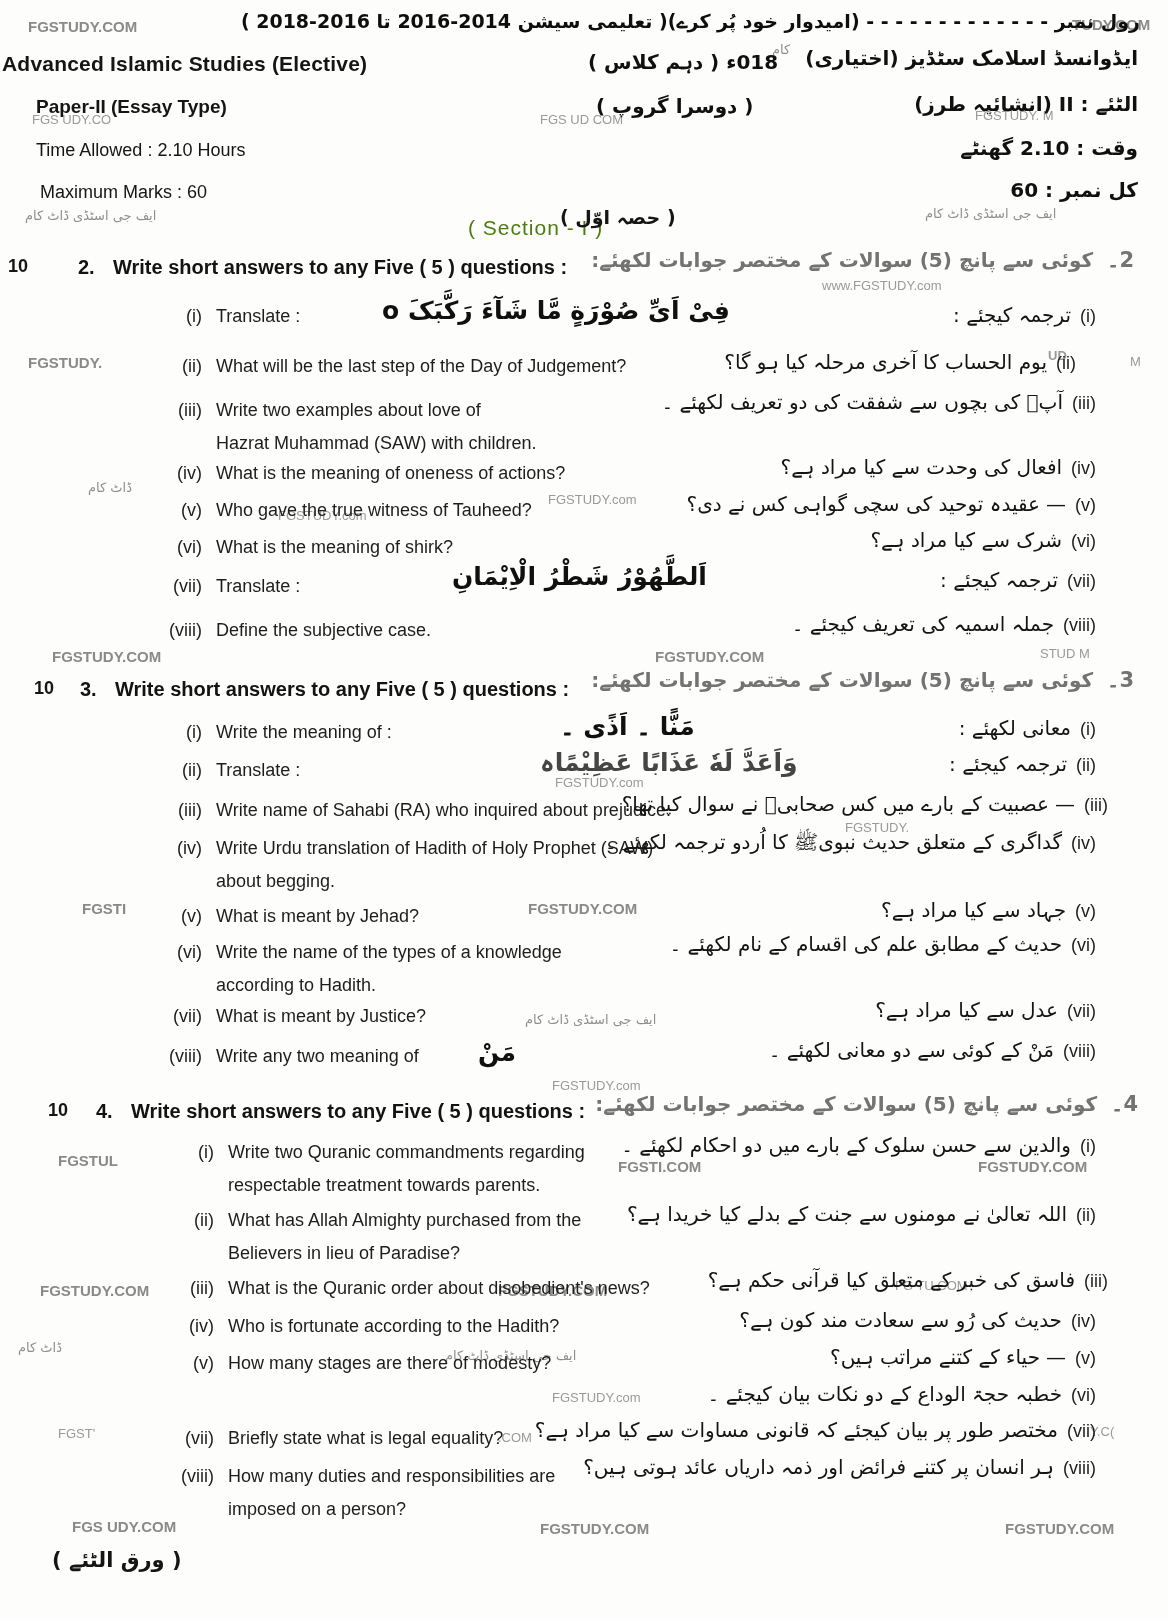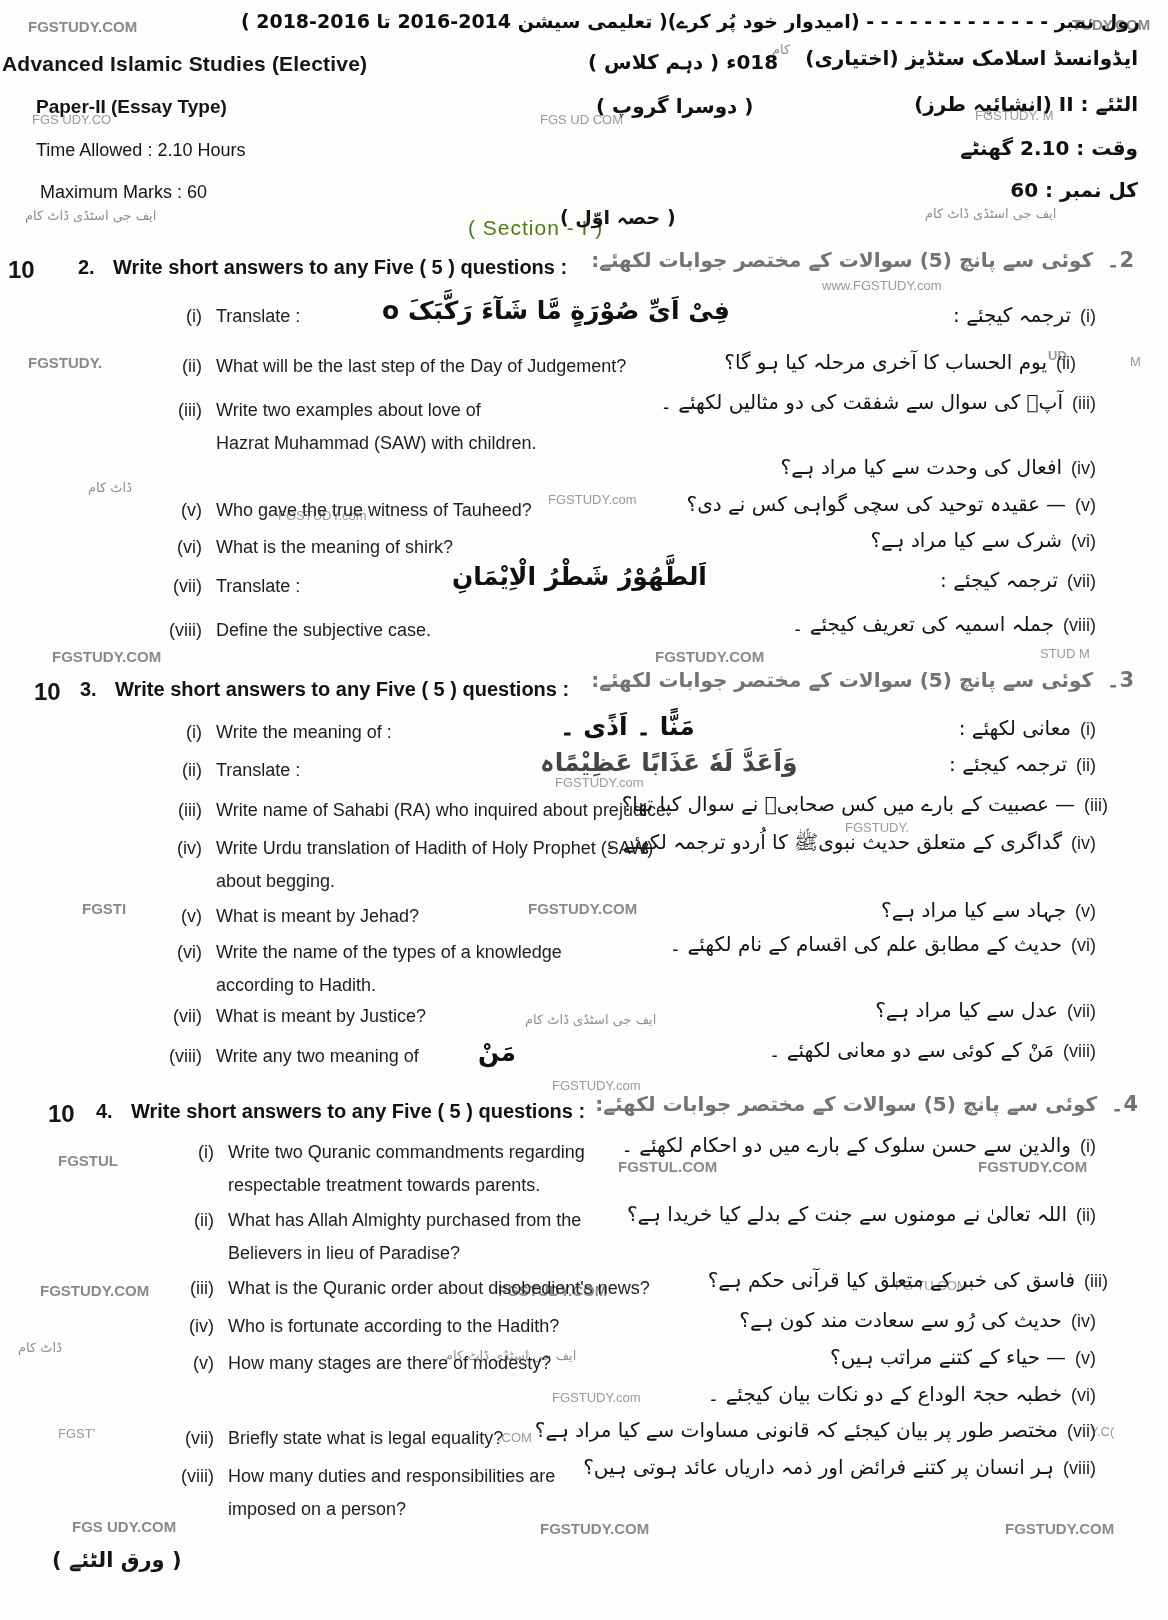--- a/index.html
+++ b/index.html
@@ -7,21 +7,21 @@
         font-family:"Liberation Sans",sans-serif;color:#151515;overflow:hidden;}
   .abs{position:absolute;white-space:nowrap;}
   .ur{direction:rtl;font-family:"DejaVu Sans",sans-serif;}
   .h-title{font-size:21px;font-weight:bold;letter-spacing:.2px;}
   .h-sub{font-size:19px;font-weight:bold;}
   .h-info{font-size:18px;}
   .h-ur{font-size:20px;font-weight:bold;color:#101010;}
   .h-ur-top{font-size:19px;font-weight:bold;color:#0e0e0e;}
   .section{font-size:21px;color:#4d7c0f;letter-spacing:1px;}
   .section-ur{font-size:19px;font-weight:bold;}
-  .marks{position:absolute;font-size:24px;font-weight:bold;}
+  .marks{position:absolute;font-size:18px;font-weight:bold;}
   .qh{position:absolute;font-size:20px;font-weight:bold;color:#131313;}
   .row-en{position:absolute;left:146px;font-size:18px;color:#1d1d1d;white-space:nowrap;}
   .row-en .n{display:inline-block;min-width:56px;text-align:right;margin-right:14px;}
   .row-en2{position:absolute;left:216px;font-size:18px;color:#1d1d1d;white-space:nowrap;}
   .row-ur{position:absolute;right:72px;direction:rtl;font-family:"DejaVu Sans",sans-serif;
           font-size:20px;color:#141414;white-space:nowrap;}
   .row-ur .n{margin-left:9px;font-family:"Liberation Sans",sans-serif;font-size:18px;color:#1d1d1d;}
   .row-ur .dash{margin-left:6px;}
   .row-urh{position:absolute;right:34px;direction:rtl;font-family:"DejaVu Sans",sans-serif;
            font-size:20px;font-weight:bold;color:#737373;white-space:nowrap;}
@@ -58,21 +58,21 @@
       <div class="wm " style="left: 52px; top: 648px;">FGSTUDY.COM</div>
       <div class="wm " style="left: 655px; top: 648px;">FGSTUDY.COM</div>
       <div class="wm wm-s" style="left: 1040px; top: 646px;">STUD  M</div>
       <div class="wm wm-s" style="left: 555px; top: 775px;">FGSTUDY.com</div>
       <div class="wm wm-s" style="left: 845px; top: 820px;">FGSTUDY.</div>
       <div class="wm " style="left: 82px; top: 900px;">FGSTI</div>
       <div class="wm " style="left: 528px; top: 900px;">FGSTUDY.COM</div>
       <div class="wm wm-ur" style="left: 525px; top: 1012px;">ایف جی اسٹڈی ڈاٹ کام</div>
       <div class="wm wm-s" style="left: 552px; top: 1078px;">FGSTUDY.com</div>
       <div class="wm " style="left: 58px; top: 1152px;">FGSTUL</div>
-      <div class="wm " style="left: 618px; top: 1158px;">FGSTUL.COM</div>
+      <div class="wm " style="left: 618px; top: 1158px;">FGSTI.COM</div>
       <div class="wm " style="left: 978px; top: 1158px;">FGSTUDY.COM</div>
       <div class="wm " style="left: 40px; top: 1282px;">FGSTUDY.COM</div>
       <div class="wm " style="left: 498px; top: 1282px;">FGSTUDY.COM</div>
       <div class="wm wm-s" style="left: 895px; top: 1278px;">FG TU  COM</div>
       <div class="wm wm-ur" style="left: 18px; top: 1340px;">ڈاٹ کام</div>
       <div class="wm wm-ur" style="left: 445px; top: 1348px;">ایف جی اسٹڈی ڈاٹ کام</div>
       <div class="wm wm-s" style="left: 552px; top: 1390px;">FGSTUDY.com</div>
       <div class="wm wm-s" style="left: 58px; top: 1426px;">FGST'</div>
       <div class="wm wm-s" style="left: 498px; top: 1430px;">.COM</div>
       <div class="wm wm-s" style="left: 1090px; top: 1424px;">Y.C(</div>
@@ -108,22 +108,23 @@
 
   <div class="row-en" style="top:306px"><span class="n">(i)</span><span>Translate :</span></div>
   <div class="ar" style="left:382px;top:296px">فِیْ اَیِّ صُوْرَةٍ مَّا شَآءَ رَکَّبَکَ o</div>
   <div class="row-ur" style="top:303px"><span class="n">(i)</span><span>ترجمہ کیجئے :</span></div>
 
   <div class="row-en" style="top:356px"><span class="n">(ii)</span><span>What will be the last step of the Day of Judgement?</span></div>
   <div class="row-ur" style="top:350px;right:92px"><span class="n">(ii)</span><span>یوم الحساب کا آخری مرحلہ کیا ہو گا؟</span></div>
 
   <div class="row-en" style="top:400px"><span class="n">(iii)</span><span>Write two examples about love of</span></div>
   <div class="row-en2" style="top:433px"><span>Hazrat Muhammad (SAW) with children.</span></div>
-  <div class="row-ur" style="top:390px"><span class="n">(iii)</span><span>آپؐ کی سوال سے شفقت کی دو مثالیں لکھئے ۔</span></div>
-
+  <div class="row-ur" style="top:390px"><span class="n">(iii)</span><span>آپؐ کی بچوں سے شفقت کی دو تعریف لکھئے ۔</span></div>
+
+  <div class="row-en" style="top:463px"><span class="n">(iv)</span><span>What is the meaning of oneness of actions?</span></div>
   <div class="row-ur" style="top:455px"><span class="n">(iv)</span><span>افعال کی وحدت سے کیا مراد ہے؟</span></div>
 
   <div class="row-en" style="top:500px"><span class="n">(v)</span><span>Who gave the true witness of Tauheed?</span></div>
   <div class="row-ur" style="top:492px"><span class="n">(v)</span><span class="dash">—</span><span>عقیدہ توحید کی سچی گواہی کس نے دی؟</span></div>
 
   <div class="row-en" style="top:537px"><span class="n">(vi)</span><span>What is the meaning of shirk?</span></div>
   <div class="row-ur" style="top:528px"><span class="n">(vi)</span><span>شرک سے کیا مراد ہے؟</span></div>
 
   <div class="row-en" style="top:576px"><span class="n">(vii)</span><span>Translate :</span></div>
   <div class="ar" style="left:452px;top:562px">اَلطَّهُوْرُ شَطْرُ الْاِیْمَانِ</div>

